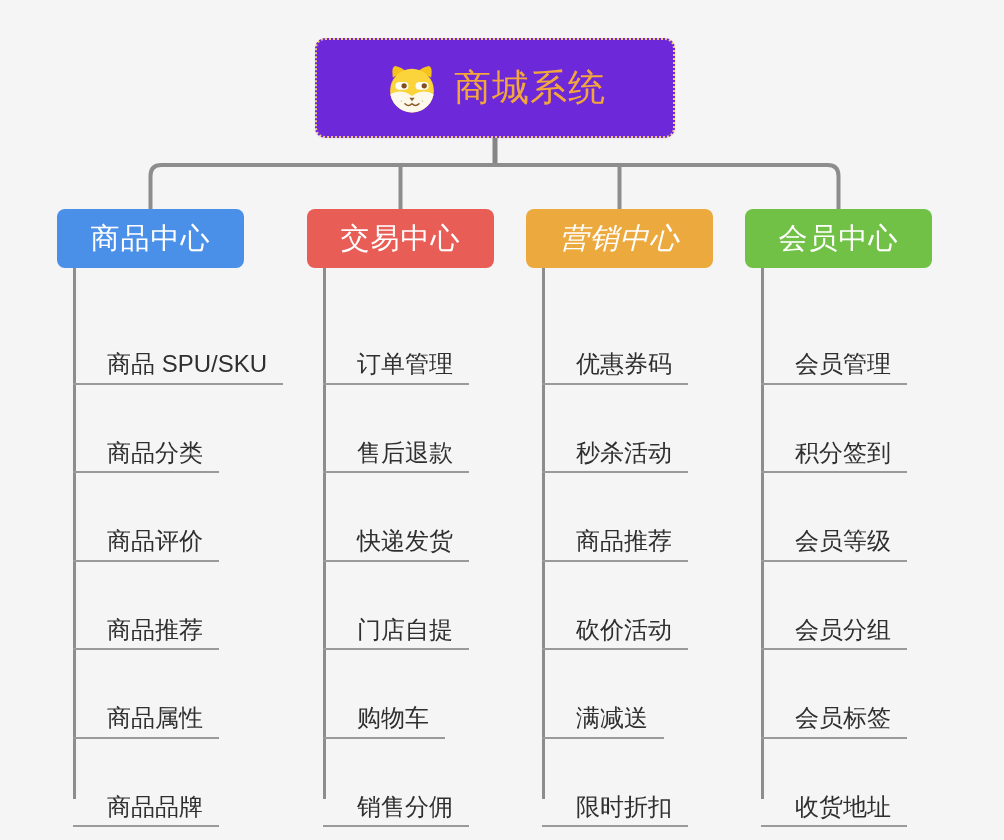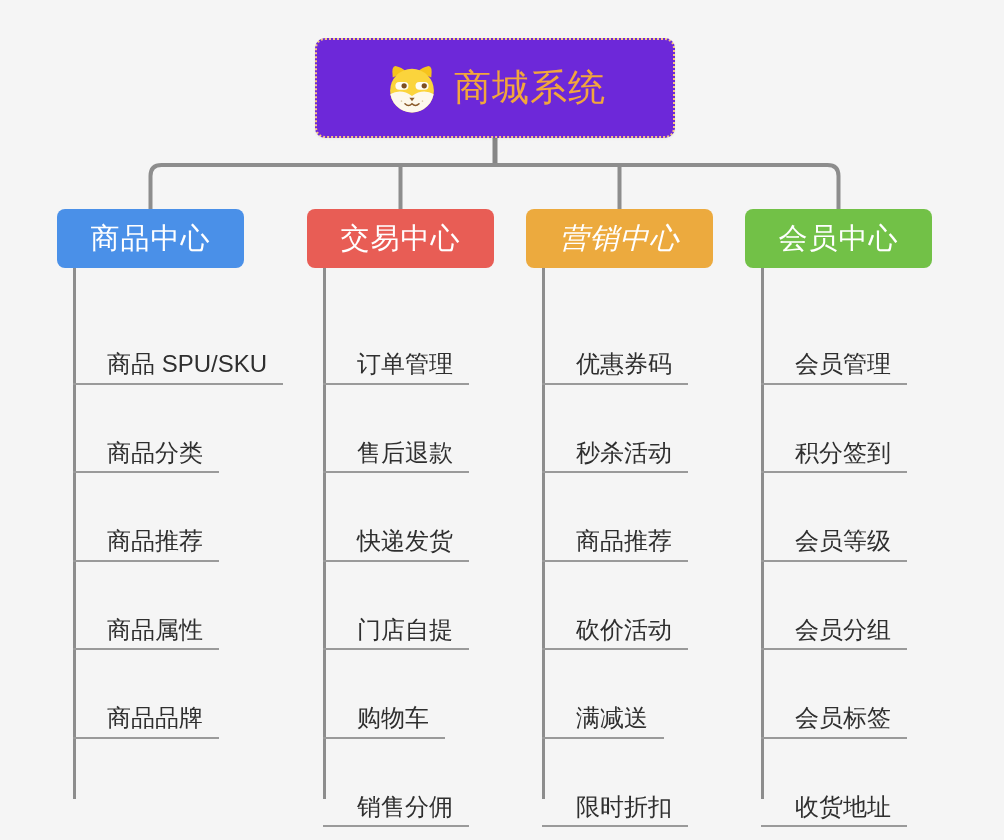--- a/index.html
+++ b/index.html
@@ -106,20 +106,23 @@
       <span class="category-label">商品中心</span>
     </div>
     <div class="leaf-list">
           <div class="leaf">
     <span class="leaf-label">商品 SPU/SKU</span>
   </div>
           <div class="leaf">
     <span class="leaf-label">商品分类</span>
   </div>
           <div class="leaf">
+    <span class="leaf-label">商品评价</span>
+  </div>
+          <div class="leaf">
     <span class="leaf-label">商品推荐</span>
   </div>
           <div class="leaf">
     <span class="leaf-label">商品属性</span>
   </div>
           <div class="leaf">
     <span class="leaf-label">商品品牌</span>
   </div>
         </div>
   </div>

